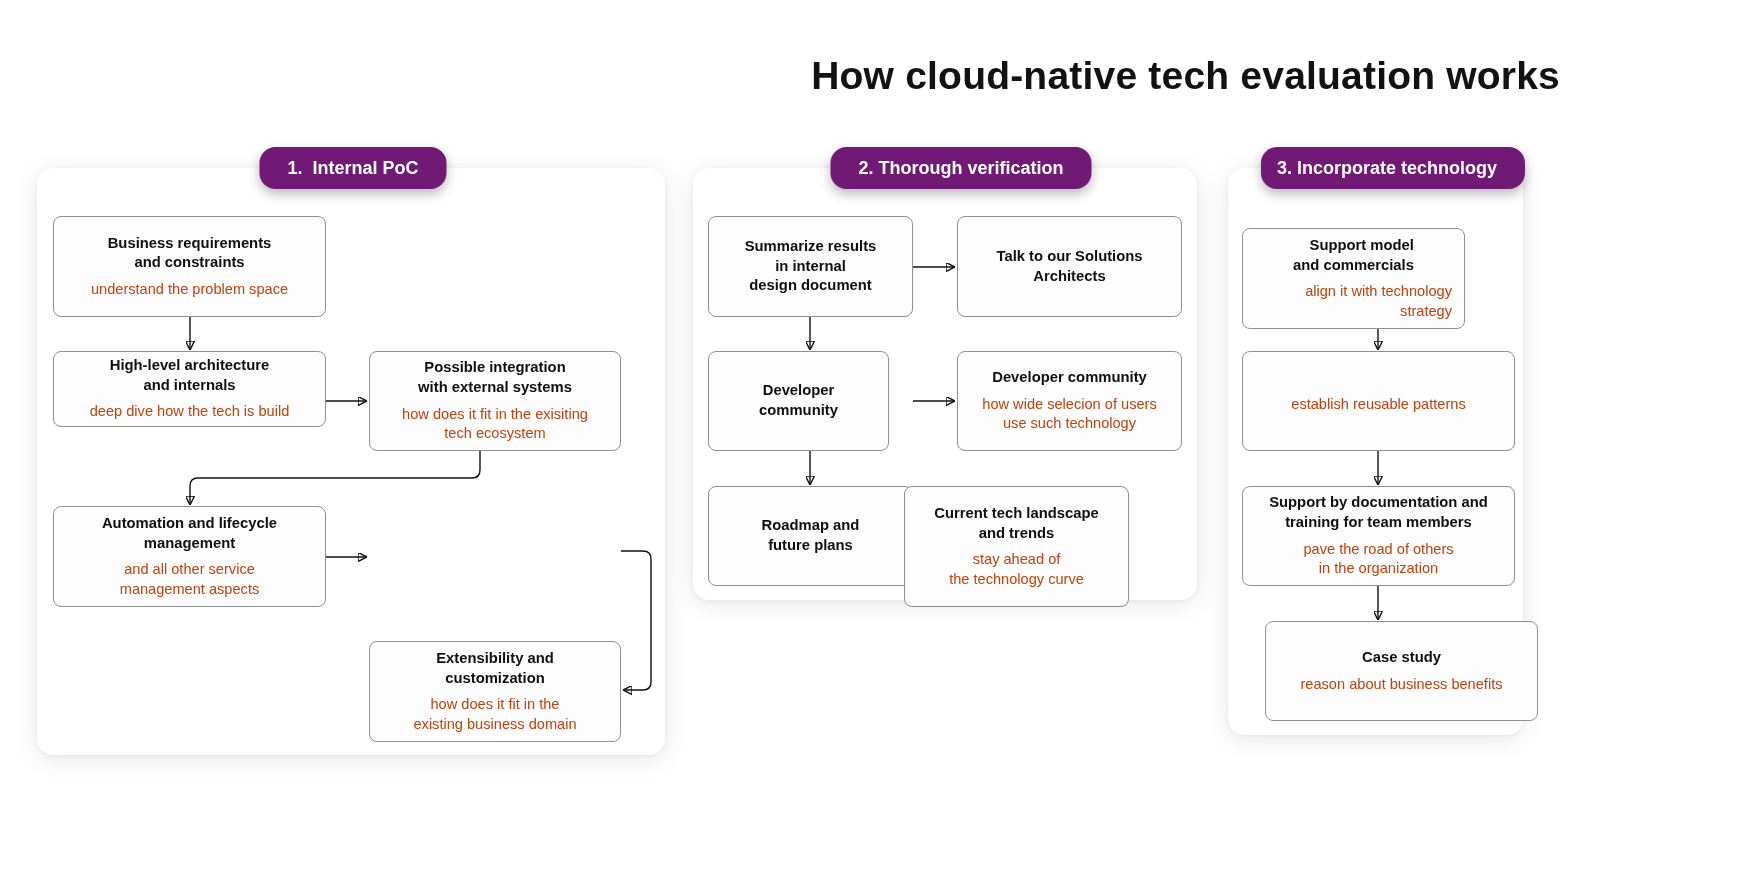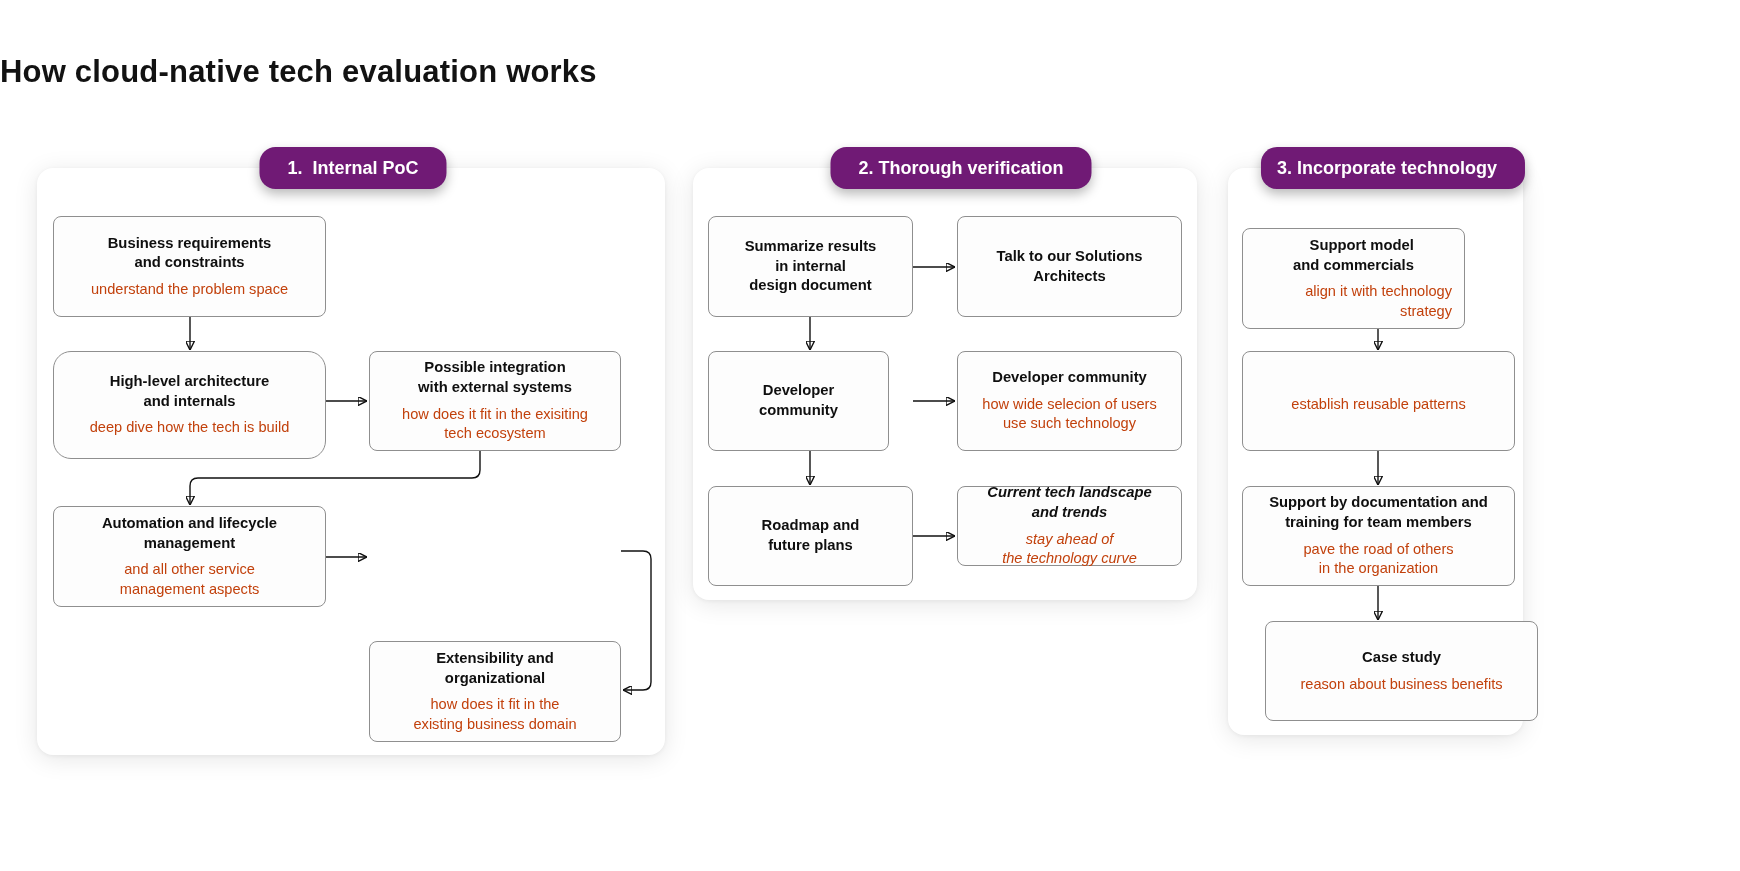--- a/index.html
+++ b/index.html
@@ -12,22 +12,22 @@
     height: 871px;
     background: #ffffff;
     overflow: hidden;
   }
 
   .page-title {
     position: absolute;
     top: 54px;
     left: 0;
     width: 1560px;
-    text-align: left;
-    font-size: 31px;
+    text-align: right;
+    font-size: 39px;
     font-weight: 800;
     letter-spacing: 0.2px;
     color: #121212;
   }
 
   .panel {
     position: absolute;
     background: #ffffff;
     border-radius: 16px;
     box-shadow: 0 4px 24px rgba(0,0,0,0.10), 0 1px 4px rgba(0,0,0,0.05);
@@ -129,40 +129,40 @@
 
   <div class="pill" style="left:337px;">1.  Internal PoC</div>
   <div class="pill" style="left:945px;">2. Thorough verification</div>
   <div class="pill" style="left:1377px;padding-left:16px;">3. Incorporate technology</div>
 
   <div class="node" style="left:53px; top:216px; width:273px; height:101px;">
     <div class="node-title">Business requirements
 and constraints</div>
     <div class="node-sub">understand the problem space</div>
   </div>
-  <div class="node" style="left:53px; top:351px; width:273px; height:108px;border-radius:18px;">
+  <div class="node" style="left:53px; top:351px; width:273px; height:76px;">
     <div class="node-title">High-level architecture
 and internals</div>
     <div class="node-sub">deep dive how the tech is build</div>
   </div>
   <div class="node" style="left:369px; top:351px; width:252px; height:100px;">
     <div class="node-title">Possible integration
 with external systems</div>
     <div class="node-sub">how does it fit in the exisiting
 tech ecosystem</div>
   </div>
   <div class="node" style="left:53px; top:506px; width:273px; height:101px;">
     <div class="node-title">Automation and lifecycle
 management</div>
     <div class="node-sub">and all other service
 management aspects</div>
   </div>
   <div class="node" style="left:369px; top:641px; width:252px; height:101px;">
     <div class="node-title">Extensibility and
-organizational</div>
+customization</div>
     <div class="node-sub">how does it fit in the
 existing business domain</div>
   </div>
 
   <div class="node" style="left:708px; top:216px; width:205px; height:101px;">
     <div class="node-title">Summarize results
 in internal
 design document</div>
   </div>
   <div class="node" style="left:957px; top:216px; width:225px; height:101px;">
@@ -175,21 +175,21 @@
   </div>
   <div class="node" style="left:957px; top:351px; width:225px; height:100px;">
     <div class="node-title">Developer community</div>
     <div class="node-sub">how wide selecion of users
 use such technology</div>
   </div>
   <div class="node" style="left:708px; top:486px; width:205px; height:100px;">
     <div class="node-title">Roadmap and
 future plans</div>
   </div>
-  <div class="node" style="left:957px; top:486px; width:225px; height:80px;font-style:italic;">
+  <div class="node" style="left:904px; top:486px; width:225px; height:121px;">
     <div class="node-title">Current tech landscape
 and trends</div>
     <div class="node-sub">stay ahead of
 the technology curve</div>
   </div>
 
   <div class="node" style="left:1242px; top:228px; width:223px; height:101px;text-align:right;">
     <div class="node-title">Support model
 and commercials</div>
     <div class="node-sub">align it with technology strategy</div>

